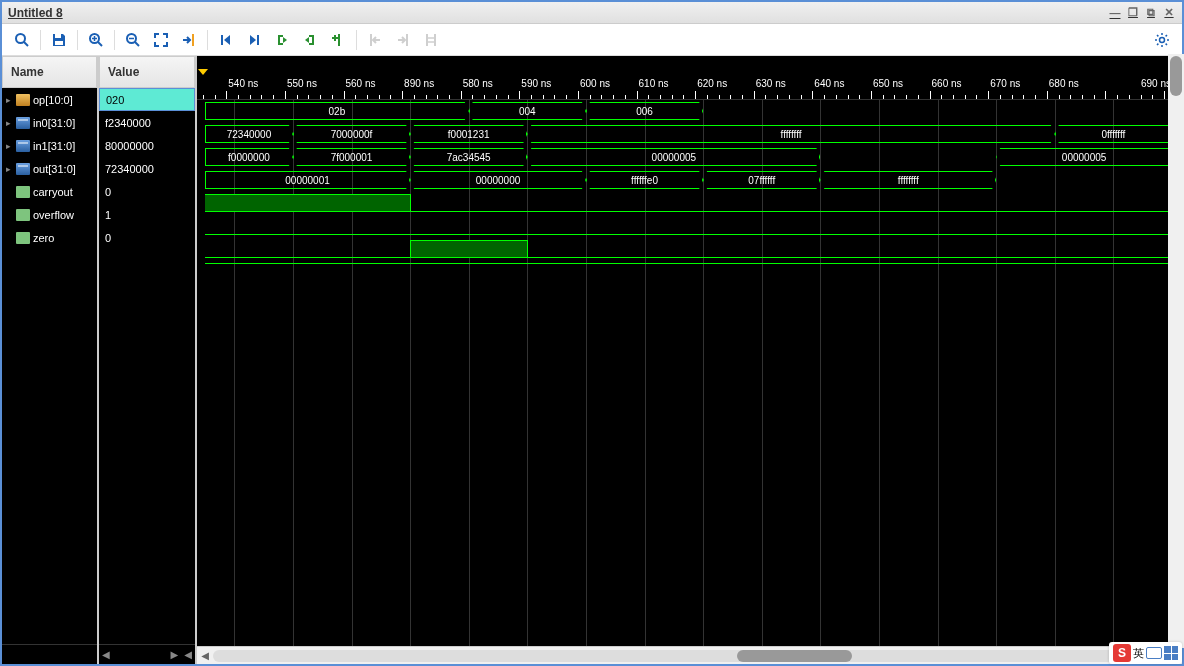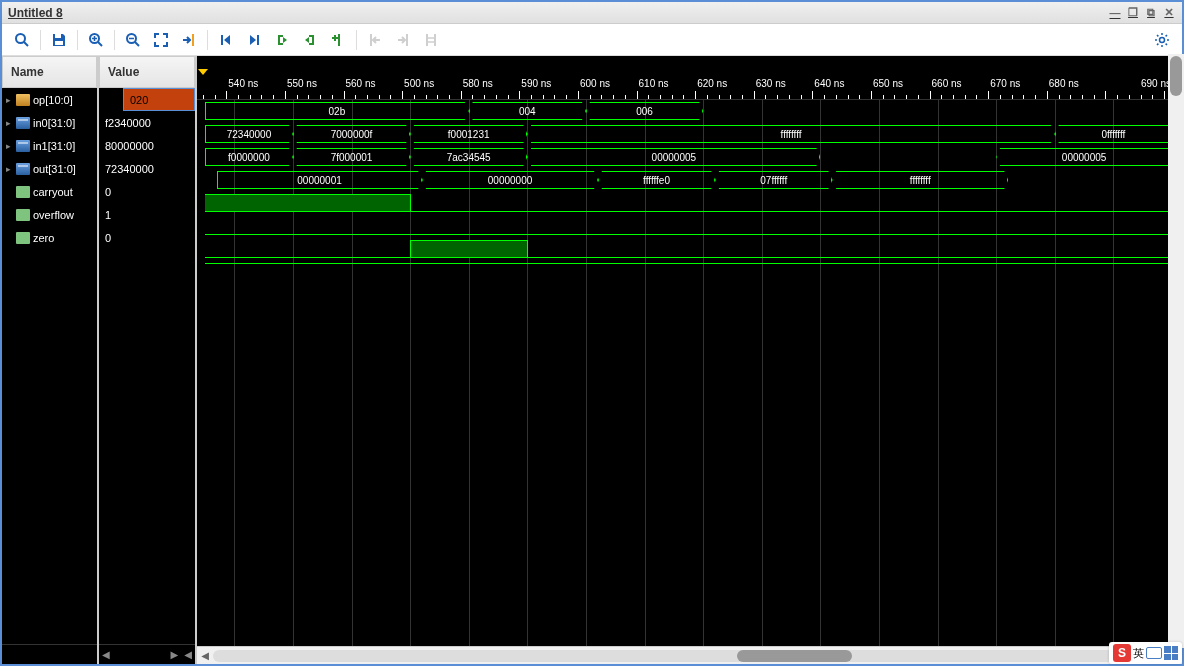--- a/index.html
+++ b/index.html
@@ -18,21 +18,21 @@
 .valcol { width: 98px; background: #000; border-right: 2px solid #ccc; display: flex; flex-direction: column; }
 .colhead { height: 32px; background: linear-gradient(#f5f5f5,#e5e5e5); border: 1px solid #ccc; display: flex; align-items: center; padding: 0 8px; font-size: 12px; font-weight: bold; color: #333; }
 .sigrow { height: 23px; display: flex; align-items: center; padding: 0 4px; font-size: 11px; color: #fff; }
 .sigrow .exp { width: 10px; color: #888; font-size: 9px; cursor: pointer; }
 .sigrow .sicon { width: 14px; height: 12px; margin-right: 3px; display: inline-block; }
 .bus-icon { background: linear-gradient(#6a9fe0,#2a5fa0); border-radius: 1px; position: relative; }
 .bus-icon::after { content:''; position:absolute; top:2px; left:2px; right:2px; height:2px; background:#fff; opacity:.5; }
 .wire-icon { background: #7ec47e; border-radius: 1px; width: 10px; }
 .op-icon { background: linear-gradient(#f0c060,#c08020); border-radius: 1px; }
 .valrow { height: 23px; display: flex; align-items: center; padding: 0 6px; font-size: 11px; color: #fff; }
-.valrow.selected { background: #c2410c; color: #000; border: 1px solid #5a8fd6; margin-left: 24px; }
+.valrow.selected { background: #5eead4; color: #000; border: 1px solid #5a8fd6; }
 .sidefoot { height: 20px; background: #000; border-top: 1px solid #333; }
 .valfoot { height: 20px; background: #000; border-top: 1px solid #333; display: flex; align-items: center; }
 .valfoot .sa { color: #888; font-size: 10px; padding: 0 3px; cursor: pointer; }
 .wave-wrap { flex: 1; position: relative; background: #000; display: flex; flex-direction: column; }
 .ruler { height: 44px; background: #000; position: relative; color: #fff; font-size: 10px; border-bottom: 1px solid #333; }
 .ruler .tick-major { position: absolute; bottom: 0; height: 8px; border-left: 1px solid #fff; }
 .ruler .tick-minor { position: absolute; bottom: 0; height: 4px; border-left: 1px solid #fff; }
 .ruler .tlabel { position: absolute; bottom: 10px; white-space: nowrap; }
 .ruler .cursor-mark { position: absolute; bottom: 24px; width: 0; height: 0; border-left: 5px solid transparent; border-right: 5px solid transparent; border-top: 6px solid #ffcc00; }
 .wave-area { flex: 1; position: relative; margin-left: 8px; }
@@ -253,21 +253,21 @@
           <div class="tick-minor" style="left: 111.352px;"></div>
           <div class="tick-minor" style="left: 123.073px;"></div>
           <div class="tick-minor" style="left: 134.794px;"></div>
           <div class="tick-major" style="left: 146.515px;"></div>
           <div class="tlabel" style="left: 148.515px;">560 ns</div>
           <div class="tick-minor" style="left: 158.236px;"></div>
           <div class="tick-minor" style="left: 169.958px;"></div>
           <div class="tick-minor" style="left: 181.679px;"></div>
           <div class="tick-minor" style="left: 193.4px;"></div>
           <div class="tick-major" style="left: 205.121px;"></div>
-          <div class="tlabel" style="left: 207.121px;">500 ns</div>
+          <div class="tlabel" style="left: 207.121px;">890 ns</div>
           <div class="tick-minor" style="left: 216.842px;"></div>
           <div class="tick-minor" style="left: 228.564px;"></div>
           <div class="tick-minor" style="left: 240.285px;"></div>
           <div class="tick-minor" style="left: 252.006px;"></div>
           <div class="tick-major" style="left: 263.727px;"></div>
           <div class="tlabel" style="left: 265.727px;">580 ns</div>
           <div class="tick-minor" style="left: 275.448px;"></div>
           <div class="tick-minor" style="left: 287.17px;"></div>
           <div class="tick-minor" style="left: 298.891px;"></div>
           <div class="tick-minor" style="left: 310.612px;"></div>
@@ -370,21 +370,21 @@
             <div class="bus-seg clip-both" style="left: 322.333px; width: 527.455px;">ffffffff</div>
             <div class="bus-seg clip-left" style="left: 849.788px; width: 117.212px;">0fffffff</div>
           </div>
           <div class="wrow" style="position: absolute; top: 46px; left: 0px; right: 0px;">
             <div class="bus-seg clip-right" style="left: 0px; width: 87.9091px;">f0000000</div>
             <div class="bus-seg clip-both" style="left: 87.9091px; width: 117.212px;">7f000001</div>
             <div class="bus-seg clip-both" style="left: 205.121px; width: 117.212px;">7ac34545</div>
             <div class="bus-seg clip-both" style="left: 322.333px; width: 293.03px;">00000005</div>
             <div class="bus-seg clip-left" style="left: 791.182px; width: 175.818px;">00000005</div>
           </div>
-          <div class="wrow" style="position: absolute; top: 69px; left: 12px; right: 0px;">
+          <div class="wrow" style="position: absolute; top: 69px; left: 0px; right: 0px;">
             <div class="bus-seg clip-right" style="left: 0px; width: 205.121px;">00000001</div>
             <div class="bus-seg clip-both" style="left: 205.121px; width: 175.818px;">00000000</div>
             <div class="bus-seg clip-both" style="left: 380.939px; width: 117.212px;">ffffffe0</div>
             <div class="bus-seg clip-both" style="left: 498.152px; width: 117.212px;">07ffffff</div>
             <div class="bus-seg clip-both" style="left: 615.364px; width: 175.818px;">ffffffff</div>
           </div>
           <div class="wrow" style="position: absolute; top: 92px; left: 0px; right: 0px;">
             <div class="lvl-high" style="left: 0px; width: 205.121px;"></div>
             <div class="lvl-low" style="left: 205.121px; width: 761.879px;"></div>
             <div class="lvl-edge" style="left: 205.121px;"></div>

